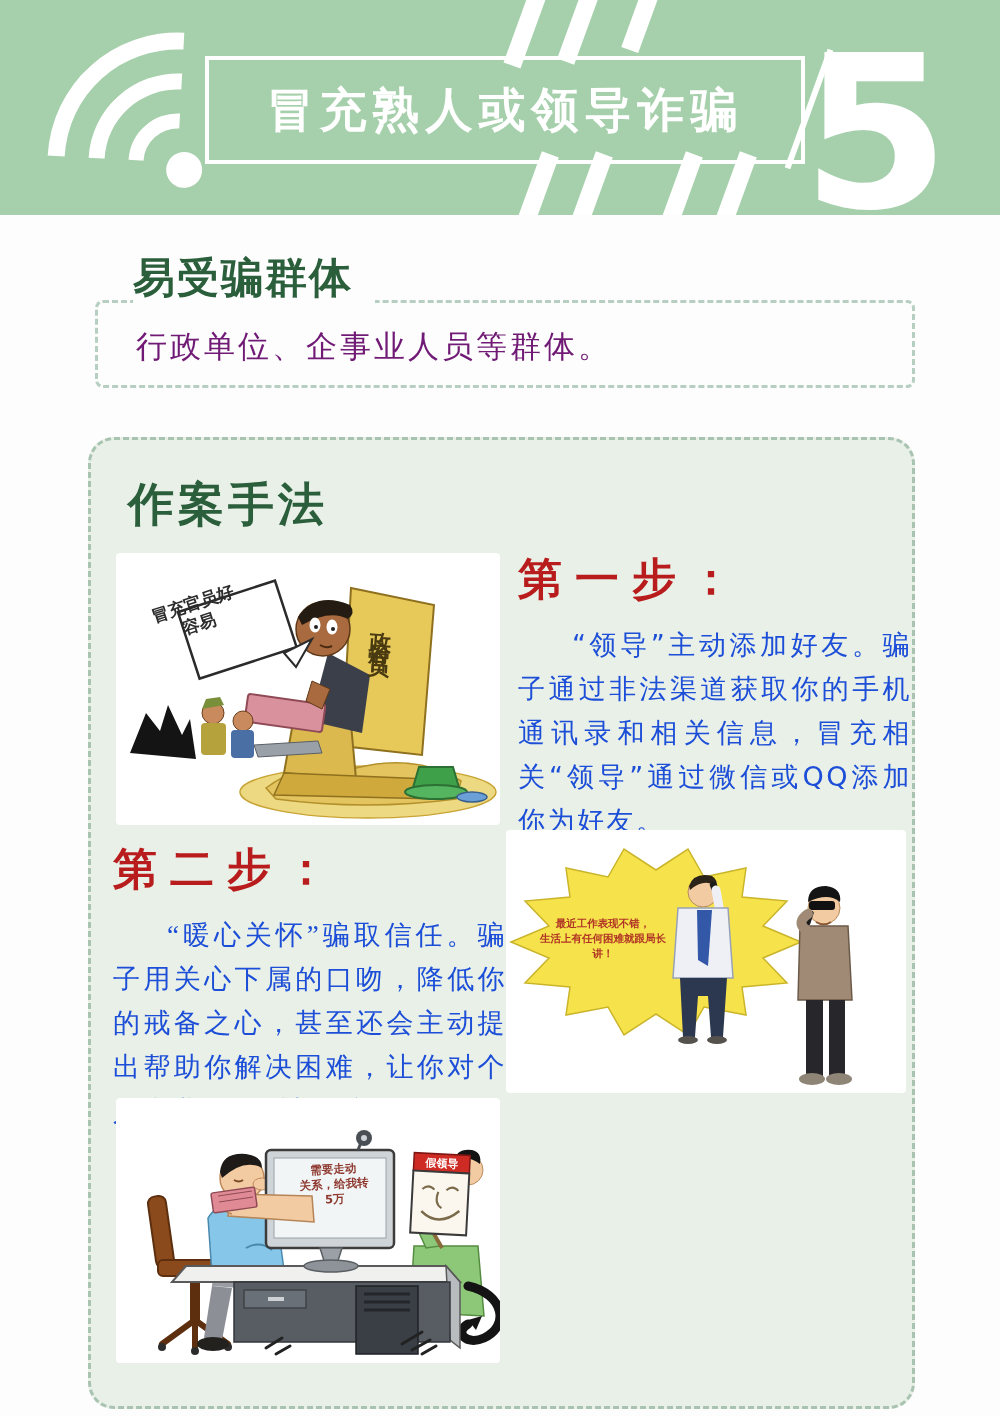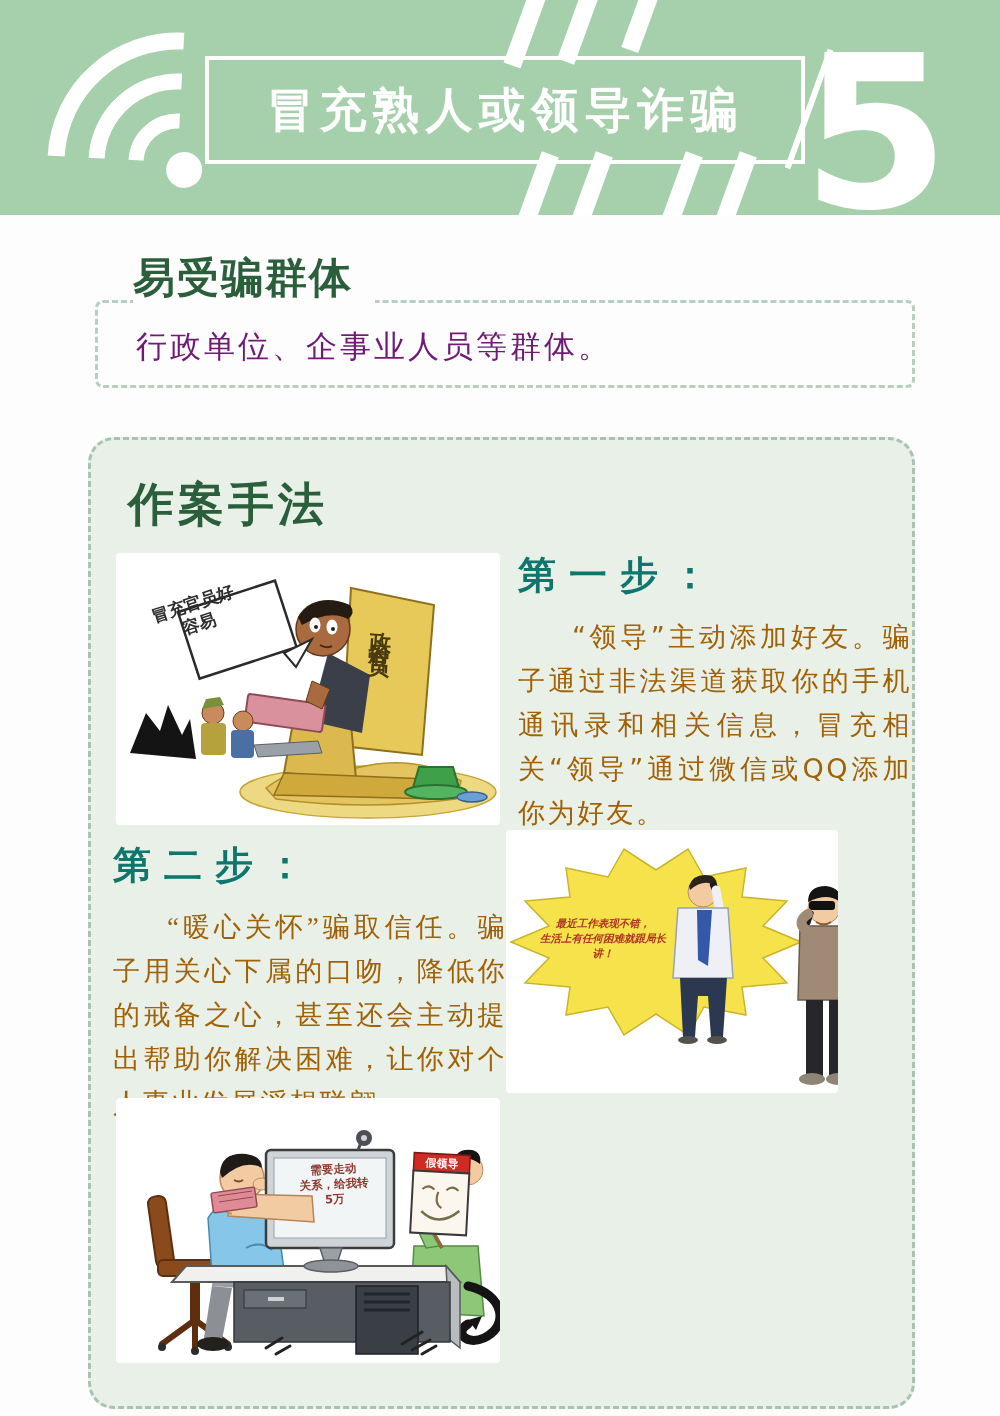--- a/index.html
+++ b/index.html
@@ -44,31 +44,31 @@
   
   .methods{
     position:absolute;left:88px;top:437px;width:827px;height:972px;box-sizing:border-box;
     background:#e8f0e7;border:3px dashed #a9c3b1;border-radius:26px;
   }
   .methods-h{position:absolute;left:37px;top:34px;font-size:46px;letter-spacing:4px;}
   .figure{
     position:absolute;background:#ffffff;border-radius:4px;overflow:hidden;
   }
   .fig1{left:25px;top:113px;width:384px;height:272px;}
-  .fig2{left:415px;top:390px;width:332px;height:263px;font-style:italic;}
+  .fig2{left:415px;top:390px;width:400px;height:263px;}
   .fig3{left:25px;top:658px;width:384px;height:265px;}
   .step{position:absolute;width:394px;}
   .step1{left:427px;top:110px;}
   .step2{left:22px;top:400px;font-family:Liberation Serif, serif;}
   .step3{left:427px;top:668px;}
   .step h3{
-    margin:0 0 14px 0;font-size:38px;color:#0f766e;font-weight:bold;letter-spacing:13px;white-space:nowrap;
+    margin:0 0 14px 0;font-size:44px;color:#b91c1c;font-weight:bold;letter-spacing:13px;white-space:nowrap;
   }
   .step p{
-    margin:0;font-size:27px;line-height:44px;color:#a16207;letter-spacing:2.5px;
+    margin:0;font-size:27px;line-height:44px;color:#1d4ed8;letter-spacing:2.5px;
     text-align:justify;text-indent:2em;
   }
 
   
   .fig-label{position:absolute;margin:0;}
   .sign-label{
     left:34px;top:40px;width:92px;font-size:17px;font-weight:bold;color:#2c2c2c;
     transform:rotate(-18deg);line-height:21px;text-align:center;
   }
   .throne-label{

